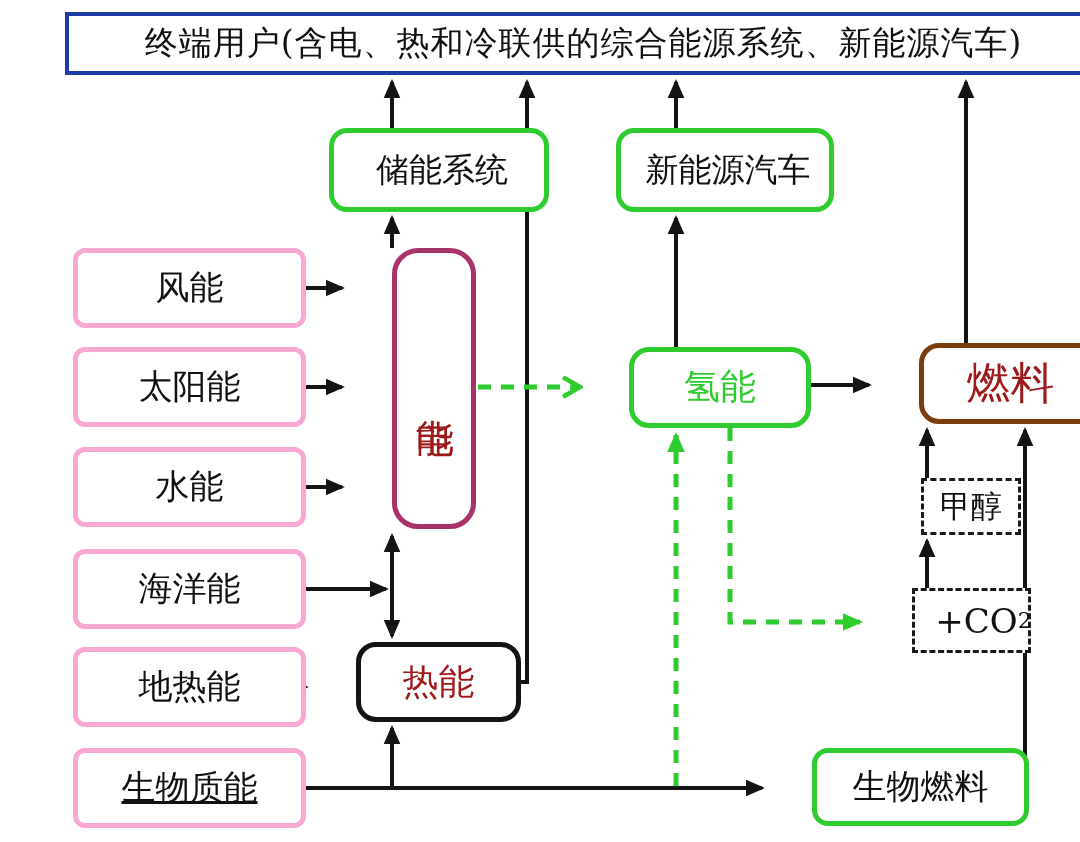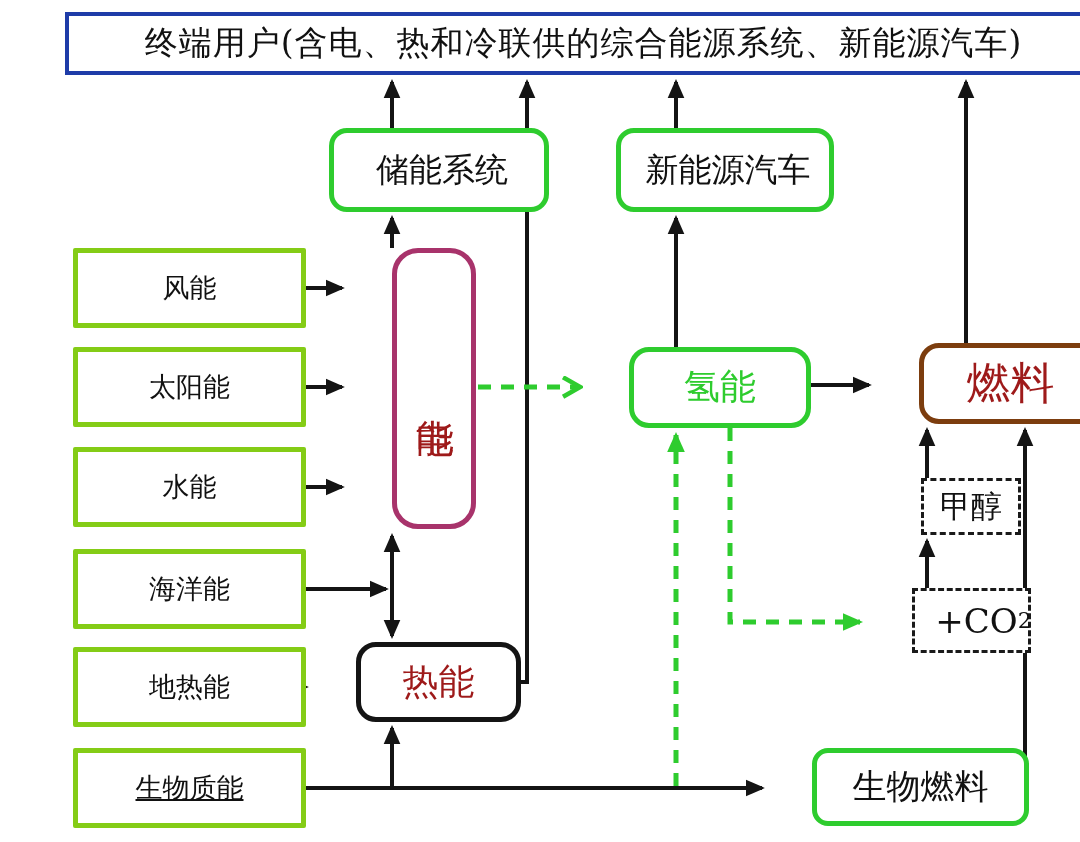--- a/index.html
+++ b/index.html
@@ -5,21 +5,21 @@
   html,body { margin:0; padding:0; background:#ffffff; }
   #canvas {
     position:relative; width:1080px; height:842px; background:#ffffff;
     font-family:"DejaVu Serif","Liberation Serif",serif; overflow:hidden;
   }
   .box { position:absolute; background:#ffffff; display:flex; align-items:center; justify-content:center;
          text-align:center; box-sizing:border-box; z-index:2; color:#111;margin-left:44px; }
   .banner { left:21px; top:12px; width:1037px; height:63px; border:4px solid #1e3ca8;
             font-size:33px; letter-spacing:1px; }
   .green-round { border:5px solid #2ecc2e; border-radius:18px; font-size:33px;padding-left:6px; }
-  .green-rect  { border:5px solid #84cc16; border-radius:2px;  font-size:27px; }
+  .green-rect  { border:5px solid #f9a8d4; border-radius:12px;  font-size:34px; }
   .storage   { left:285px; top:128px; width:220px; height:84px; }
   .fuelcell  { left:572px; top:128px; width:218px; height:84px; }
   .src1 { left:29px;  top:248px; width:233px; height:80px; }
   .src2 { left:29px;  top:347px; width:233px; height:80px; }
   .src3 { left:29px;  top:447px; width:233px; height:80px; }
   .src4 { left:29px;  top:549px; width:233px; height:80px; }
   .src5 { left:29px;  top:647px; width:233px; height:80px; }
   .src6 { left:29px;  top:748px; width:233px; height:80px;text-decoration:underline; }
   .electricity { left:348px; top:248px; width:84px; height:281px; border:5px solid #a8336b;
                  border-radius:26px; font-size:38px; color:#9e1a1a; }

